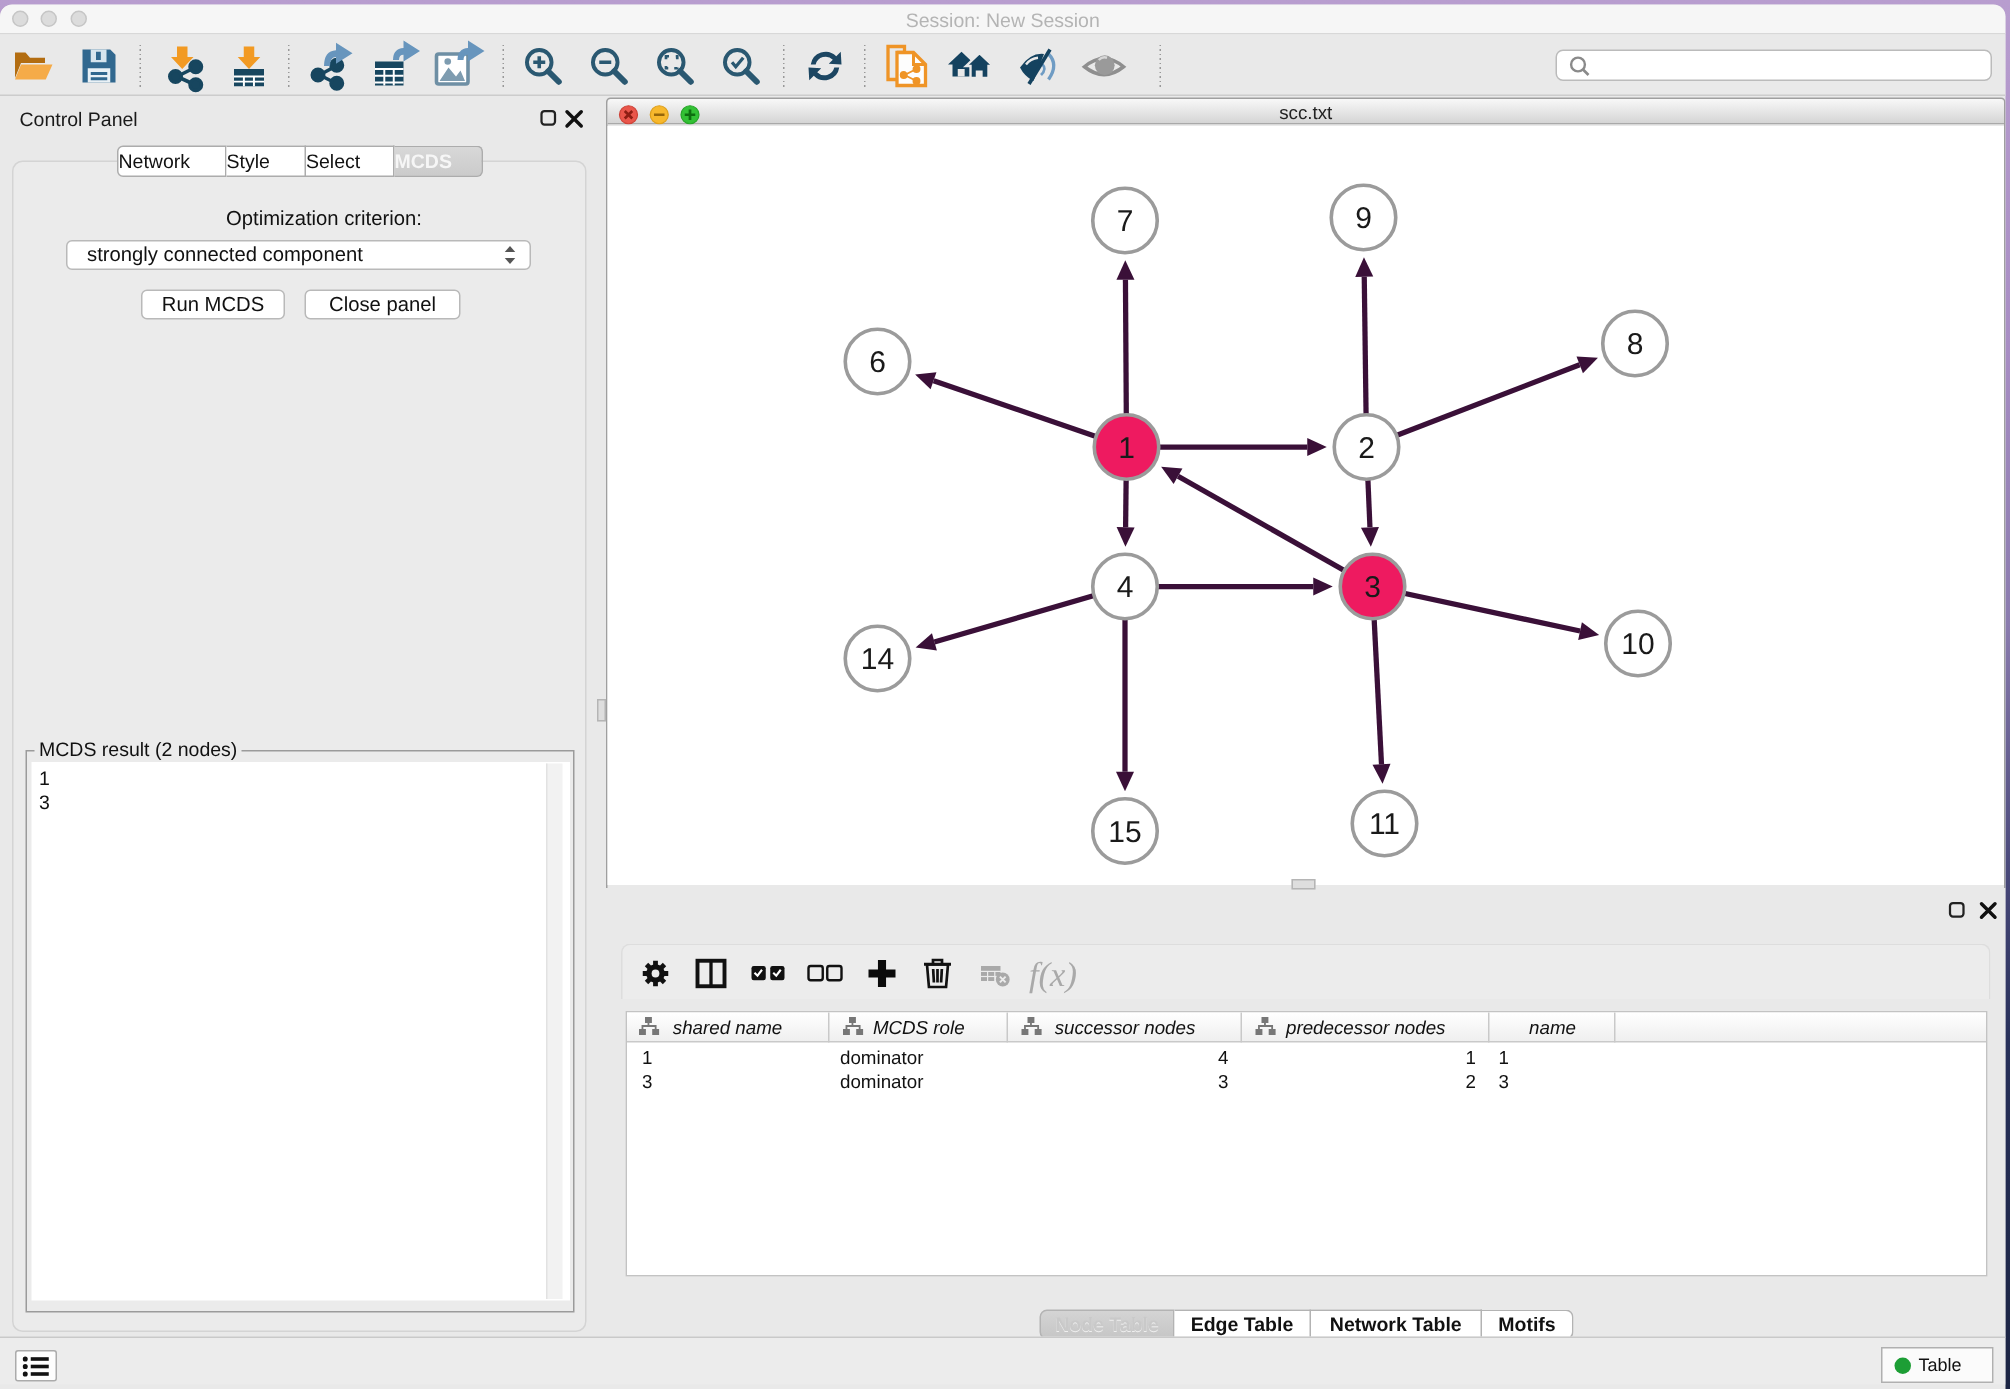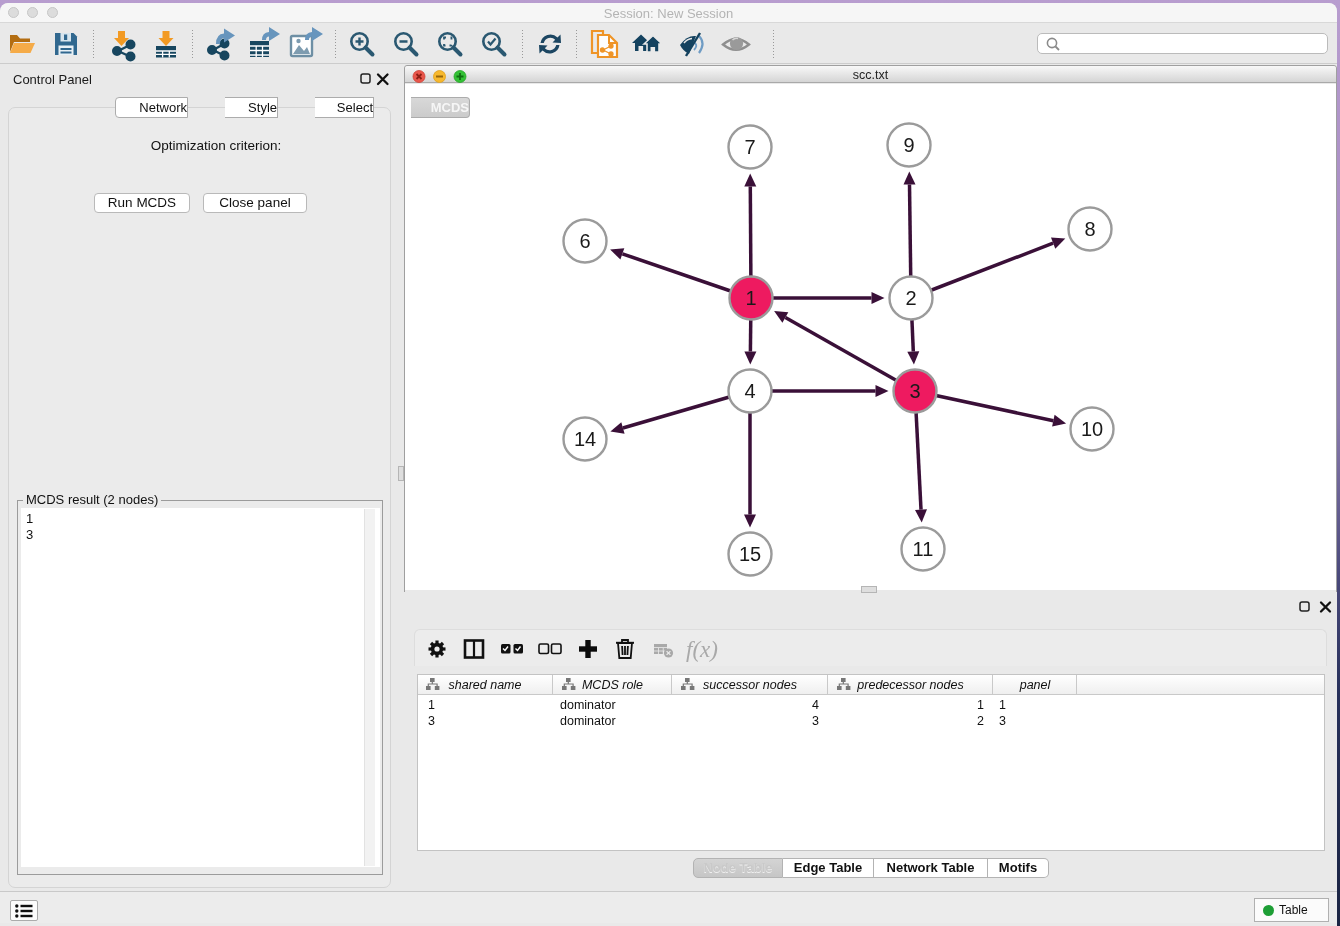--- a/index.html
+++ b/index.html
@@ -14,21 +14,21 @@
 
 #toolbar { position:absolute; left:0; top:20px; width:1337px; height:41px; background:#e9e9e9; border-bottom:1px solid #cccccc; }
 .sep { position:absolute; top:7px; height:28px; width:1px; background-image:repeating-linear-gradient(180deg,#999 0 1px,transparent 1px 3px); }
 #searchbox { position:absolute; left:1037px; top:10px; width:291px; height:21px; background:#ffffff; border:1px solid #bbbbbb; border-radius:5px; }
 
 #cpanel { position:absolute; left:0; top:61px; width:392px; height:829px; background:#e9e9e9; }
 #cpanel .ph-title { position:absolute; left:13px; top:8px; font-size:13px; color:#1a1a1a; }
 .wbtns { position:absolute; top:8px; }
 #cp-inner { position:absolute; left:8px; top:43px; width:383px; height:781px; background:#ebebeb; border:1px solid #d4d4d4; border-radius:7px; }
 #cp-tabs { position:absolute; left:78px; top:33px; height:21px; display:flex; z-index:5; }
-.tab { height:21px; border:1px solid #acacac; border-left:none; background:#ffffff; font-size:13px; color:#111; text-align:right; line-height:19px;margin-left:37px; }
+.tab { height:21px; border:1px solid #acacac; border-left:none; background:#ffffff; font-size:13px; color:#111; text-align:left; line-height:19px; }
 .tab.first { border-left:1px solid #acacac; border-radius:4px 0 0 4px; }
 .tab.last { border-radius:0 4px 4px 0; }
 .tab.sel { background:linear-gradient(#d8d8d8,#cbcbcb); color:#f6f6f6; }
 #optlabel { position:absolute; left:0; top:74px; width:392px; text-align:center; font-size:13.5px; color:#111;padding-left:40px; }
 #optselect { position:absolute; left:44px; top:96px; width:310px; height:20px; background:#ffffff; border:1px solid #b9b9b9; border-radius:4px; font-size:13.5px; color:#111; line-height:18px; padding-left:13px; }
 .btn { position:absolute; top:129px; height:20px; background:#ffffff; border:1px solid #b9b9b9; border-radius:4px; font-size:13.5px; color:#111; text-align:center; line-height:18px; }
 #fieldset { position:absolute; left:17px; top:436px; width:366px; height:375px; border:1px solid #9b9b9b; }
 #fslegend { position:absolute; left:5px; top:-9px; background:#ebebeb; padding:0 3px; font-size:13px; color:#111; }
 #fswhite { position:absolute; left:3px; top:7px; width:359px; height:359px; background:#ffffff; }
 #fsscroll { position:absolute; right:5px; top:1px; width:11px; height:357px; background:#f2f2f2; border-left:1px solid #e2e2e2; }
@@ -38,21 +38,21 @@
 #nettitle { position:absolute; left:0; top:0; width:931px; height:17px; background:linear-gradient(#f8f8f8,#d5d5d5); border-bottom:1px solid #a9a9a9; border-radius:3px 3px 0 0; }
 #nettitle .tt { position:absolute; width:100%; text-align:center; top:2px; font-size:12.5px; color:#222; font-weight:normal; }
 #netcanvas { position:absolute; left:0; top:18px; width:931px; height:506px; background:#ffffff; }
 
 #tpanel { position:absolute; left:404px; top:589px; width:933px; height:299px; background:#e9e9e9; }
 #tp-toolbar { position:absolute; left:10px; top:37px; width:913px; height:37px; background:#ececec; border:1px solid #dddddd; border-radius:6px 6px 0 0; border-bottom:none; }
 #tptable { position:absolute; left:13px; top:82px; width:908px; height:177px; background:#ffffff; border:1px solid #c3c3c3; }
 #tphead { position:absolute; left:0; top:0; width:906px; height:20px; background:linear-gradient(#ffffff,#efefef); border-bottom:1px solid #c9c9c9;font-style:italic; }
 .hcell { position:absolute; top:0; height:20px; border-right:1px solid #c9c9c9; font-size:12.5px; color:#111; text-align:center; line-height:20px; }
 .trow { position:absolute; font-size:12.5px; color:#111; height:16px; line-height:16px; }
-#tp-tabs { position:absolute; left:289px; top:266px; height:20px; display:flex; }
+#tp-tabs { position:absolute; left:289px; top:281px; height:20px; display:flex; }
 .btab { height:20px; border:1px solid #b3b3b3; border-left:none; background:#ffffff; font-size:13px; font-weight:bold; color:#111; line-height:18px; text-align:center; }
 .btab.first { border-left:1px solid #b3b3b3; border-radius:5px 0 0 5px; }
 .btab.last { border-radius:0 5px 5px 0; }
 .btab.sel { background:linear-gradient(#d4d4d4,#c6c6c6); color:#c9c9c9; text-shadow:0 1px 0 #efefef; }
 
 #statusbar { position:absolute; left:0; top:888px; width:1337px; height:32px; background:#ececec; border-top:1px solid #c9c9c9; }
 #listbtn { position:absolute; left:10px; top:8px; width:28px; height:21px; background:#fdfdfd; border:1px solid #ababab; border-radius:2px; }
 #membtn { position:absolute; left:1254px; top:6px; width:75px; height:24px; background:#fbfbfb; border:1px solid #b0b0b0; font-size:12px; color:#111; }
 #membtn .dot { position:absolute; left:8px; top:6px; width:11px; height:11px; border-radius:50%; background:#1d9e35; }
 #membtn .ml { position:absolute; left:24px; top:4px; }
@@ -224,20 +224,26 @@
 </svg>
     </div>
     <div id="cp-inner"></div>
     <div id="cp-tabs">
       <div class="tab first" style="width:73px;">Network</div>
         <div class="tab" style="width:53px;">Style</div>
         <div class="tab" style="width:59px;">Select</div>
         <div class="tab sel last" style="width:59px;font-weight:bold;">MCDS</div>
     </div>
     <div id="optlabel">Optimization criterion:</div>
+    <div id="optselect">strongly connected component
+<svg width="10" height="14" viewBox="0 0 10 14" style="position:absolute;right:8px;top:2px;">
+<path d="M1.5 5 L5 1 L8.5 5 Z" fill="#555"></path>
+<path d="M1.5 9 L5 13 L8.5 9 Z" fill="#555"></path>
+</svg>
+    </div>
     <div class="btn" style="left:94px; width:96px;">Run MCDS</div>
     <div class="btn" style="left:203px; width:104px;">Close panel</div>
     <div id="fieldset">
       <div id="fslegend">MCDS result (2 nodes)</div>
       <div id="fswhite">
         <div id="fsscroll"></div>
         <div id="fstext">1<br>3</div>
       </div>
     </div>
   </div>
@@ -381,21 +387,21 @@
 
 <text x="267" y="25" font-family="Liberation Serif, serif" font-style="italic" font-size="23" fill="#a9a9a9">f(x)</text>
 </svg>
     </div>
     <div id="tptable">
       <div id="tphead">
         <div class="hcell" style="left:0; width:135px;">shared name</div>
         <div class="hcell" style="left:136px; width:118px;">MCDS role</div>
         <div class="hcell" style="left:255px; width:155px;">successor nodes</div>
         <div class="hcell" style="left:411px; width:164px;text-align:center;">predecessor nodes</div>
-        <div class="hcell" style="left:576px; width:83px;">panel</div>
+        <div class="hcell" style="left:576px; width:83px;">name</div>
         <svg class="hico" width="660" height="14" viewBox="0 0 660 14" style="position:absolute;left:0;top:3px;">
           <g fill="#777">
             <g transform="translate(8,0)">
                 <rect x="4" y="0" width="4.6" height="4"></rect>
                 <rect x="0" y="8" width="4.6" height="4"></rect>
                 <rect x="8.8" y="8" width="4.6" height="4"></rect>
                 <path d="M6.3 4 L6.3 6 M2.3 8 L2.3 6 L11.1 6 L11.1 8" stroke="#777" fill="none" stroke-width="1.2"></path>
               </g>
             <g transform="translate(144,0)">
                 <rect x="4" y="0" width="4.6" height="4"></rect>

